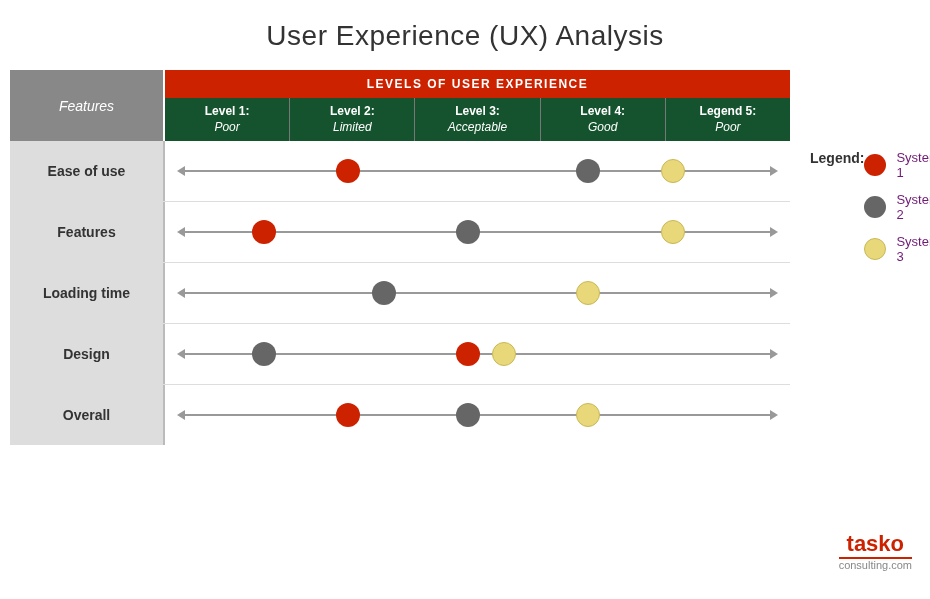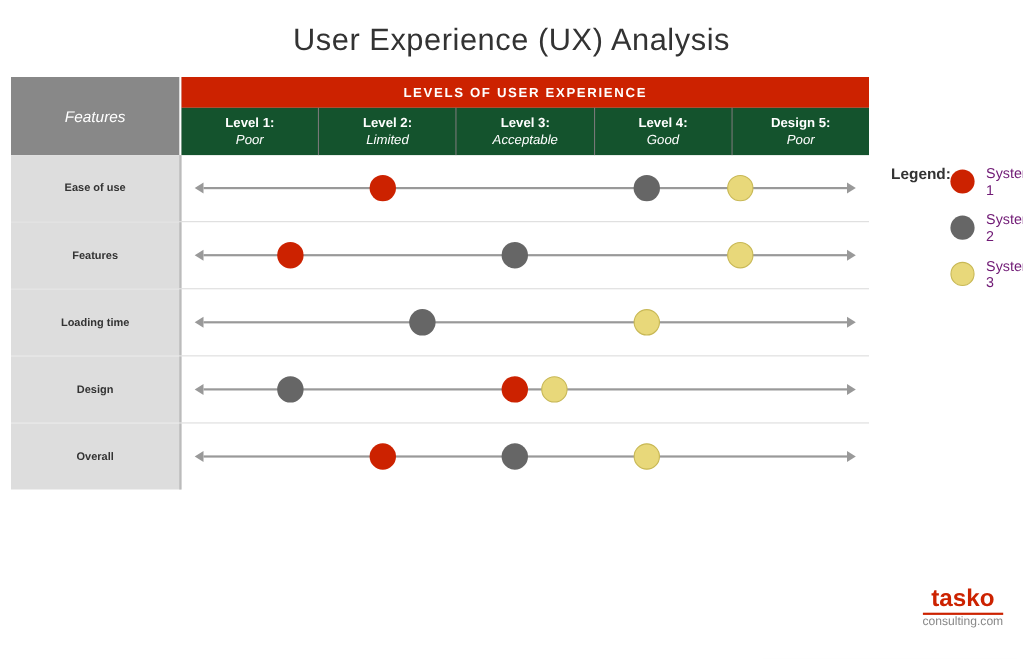--- a/index.html
+++ b/index.html
@@ -97,21 +97,21 @@
       align-items: center;
       border-bottom: 1px solid #ddd;
       min-height: 60px;
     }
     .data-row:last-child { border-bottom: none; }
     .row-label {
       width: 155px;
       min-width: 155px;
       background: #ddd;
       color: #333;
-      font-size: 10px;
+      font-size: 14px;
       font-weight: bold;
       display: flex;
       align-items: center;
       justify-content: center;
       padding: 10px 20px;
       text-align: center;
       border-right: 2px solid #bbb;
       min-height: 60px;
     }
     .row-chart {
@@ -227,21 +227,21 @@
 
       <div class="header-row">
         <div class="criteria-header">Features</div>
         <div class="levels-header">
           <div class="levels-title-bar">LEVELS OF USER EXPERIENCE</div>
           <div class="levels-cols" id="levels-cols-container">
               <div class="level-col"><span class="level-name">Level 1:</span><br><span class="level-desc"><em>Poor</em></span></div>
               <div class="level-col"><span class="level-name">Level 2:</span><br><span class="level-desc"><em>Limited</em></span></div>
               <div class="level-col"><span class="level-name">Level 3:</span><br><span class="level-desc"><em>Acceptable</em></span></div>
               <div class="level-col"><span class="level-name">Level 4:</span><br><span class="level-desc"><em>Good</em></span></div>
-              <div class="level-col"><span class="level-name">Design 5:</span><br><span class="level-desc"><em>Poor</em></span></div>
+              <div class="level-col"><span class="level-name">Legend 5:</span><br><span class="level-desc"><em>Poor</em></span></div>
             </div>
         </div>
       </div>
 
       <div class="data-rows" id="data-rows-container">
           <div class="data-row">
             <div class="row-label">Ease of use</div>
             <div class="row-chart">
               <div class="chart-line"></div>
               <div class="arrow-left"></div>

